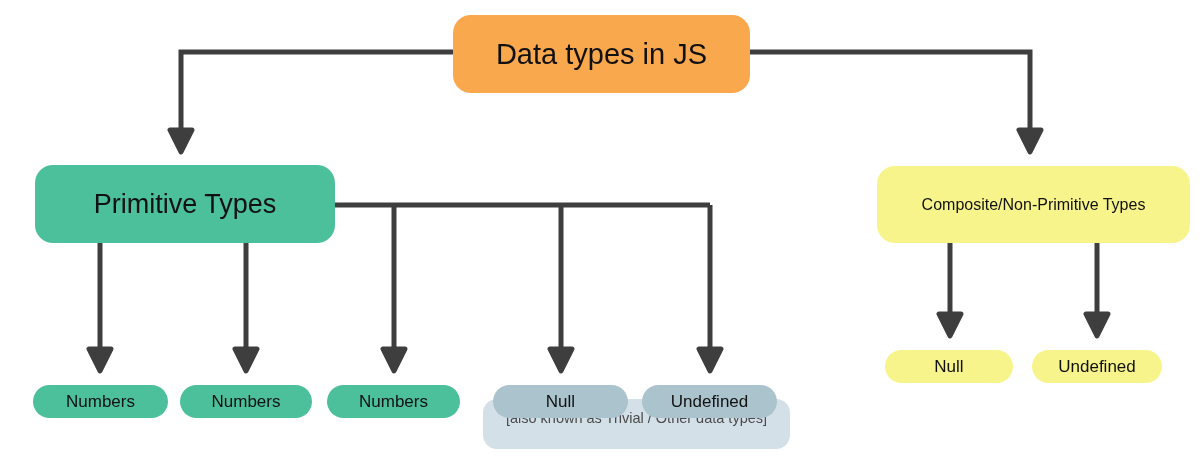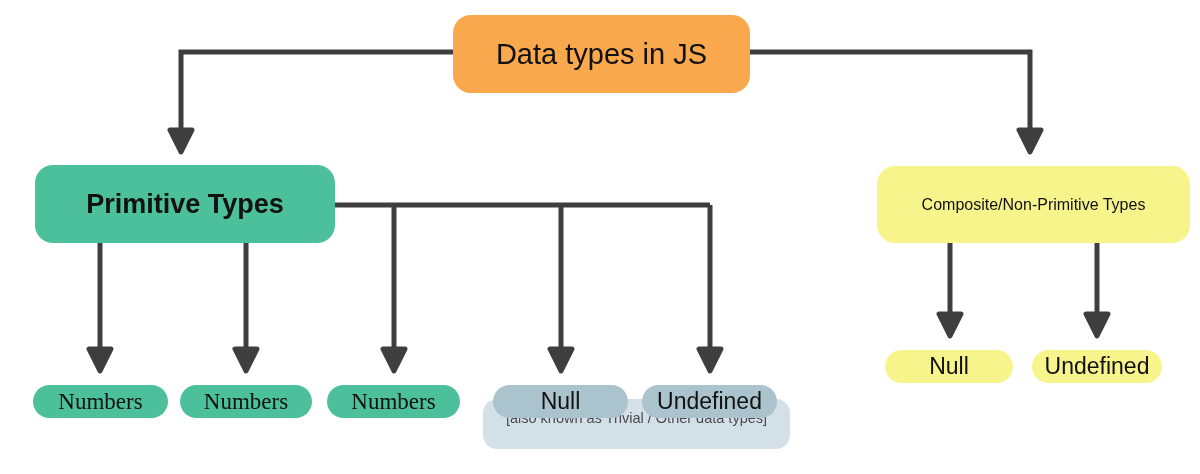--- a/index.html
+++ b/index.html
@@ -12,28 +12,28 @@
   .connector { stroke: #3E3E3E; stroke-width: 5; fill: none; }
   .arrowhead { fill: #3E3E3E; stroke: #3E3E3E; stroke-width: 5; stroke-linejoin: round; }
 
   .node { position: absolute; display: flex; align-items: center; justify-content: center;
           text-align: center; z-index: 2; }
 
   .root-node { left: 453px; top: 15px; width: 297px; height: 78px;
                background: #F9A84D; border-radius: 18px; font-size: 29px; }
 
   .primitive-node { left: 35px; top: 165px; width: 300px; height: 78px;
-                    background: #4CBF9B; border-radius: 18px; font-size: 27px; font-weight: bold; }
+                    background: #4CBF9B; border-radius: 18px; font-size: 27px; }
 
   .composite-node { left: 877px; top: 166px; width: 313px; height: 77px;
                     background: #F7F48B; border-radius: 18px; font-size: 16px;
                     line-height: 1.25; padding: 0 30px; }
 
-  .pill { height: 33px; border-radius: 17px; font-size: 23px; }
-  .pill-green { background: #4CBF9B; font-family: Liberation Serif, serif; }
+  .pill { height: 33px; border-radius: 17px; font-size: 17px; }
+  .pill-green { background: #4CBF9B; }
   .pill-muted { background: #ABC3CD; z-index: 3; }
   .pill-yellow { background: #F7F48B; }
 
   .pill-num-1 { left: 33px;  top: 385px; width: 135px; }
   .pill-num-2 { left: 180px; top: 385px; width: 132px; }
   .pill-num-3 { left: 327px; top: 385px; width: 133px; }
   .pill-null-muted { left: 493px; top: 385px; width: 135px; }
   .pill-undef-muted { left: 642px; top: 385px; width: 135px; }
   .pill-null-yellow { left: 885px; top: 350px; width: 128px; }
   .pill-undef-yellow { left: 1032px; top: 350px; width: 130px; }

